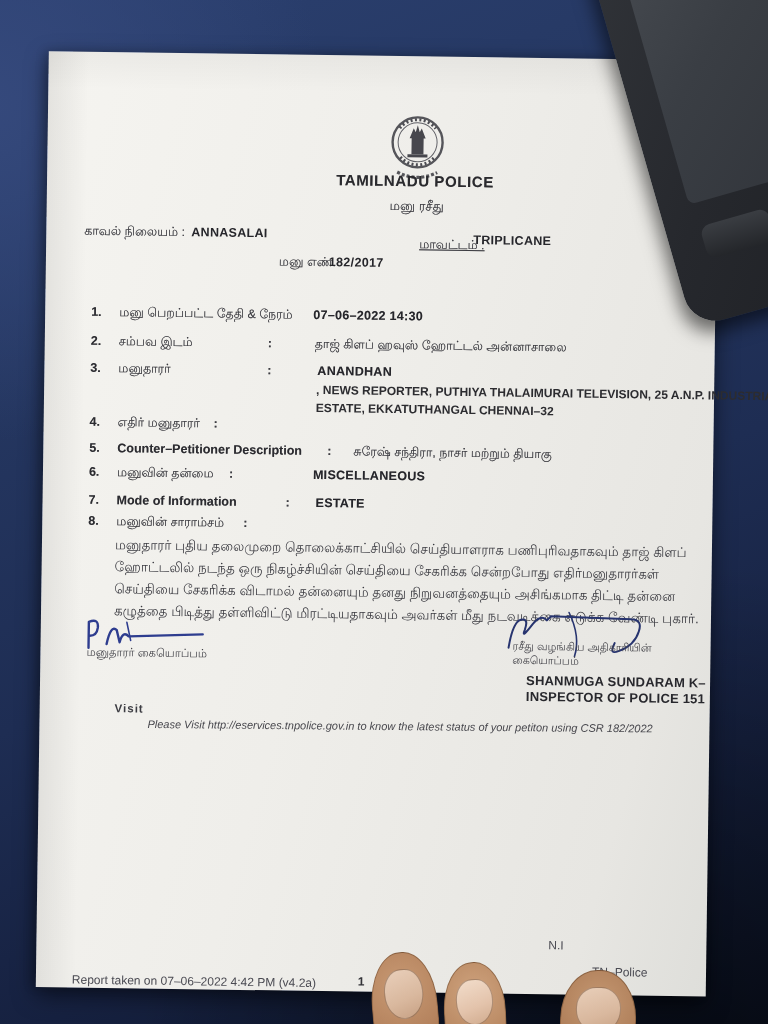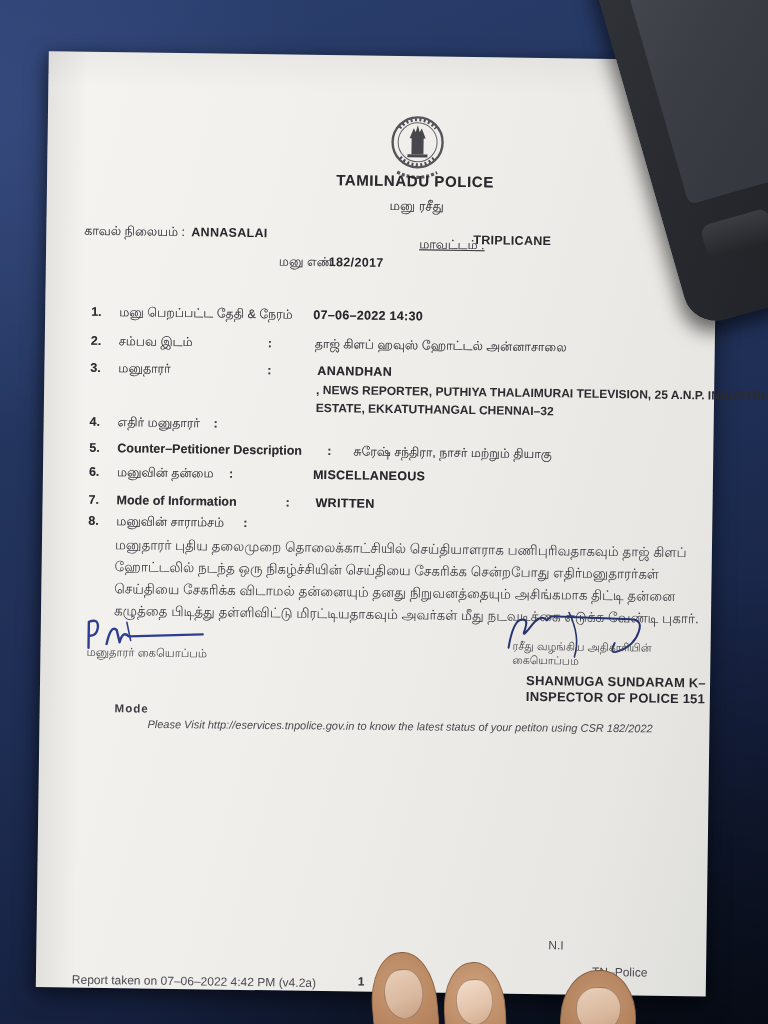--- a/index.html
+++ b/index.html
@@ -115,21 +115,21 @@
     <div class="fr doc-text" style="left:46px;top:413px;width:610px;">
       <span class="num">6.</span>
       <span class="lbl">மனுவின் தன்மை</span>
       <span class="col" style="left:140px;">:</span>
       <span class="b" style="left:224px;">MISCELLANEOUS</span>
     </div>
     <div class="fr doc-text" style="left:46px;top:441px;width:610px;">
       <span class="num">7.</span>
       <span class="lbl" style="font-weight:bold;color:#2b2b30;">Mode of Information</span>
       <span class="col" style="left:197px;">:</span>
-      <span class="b" style="left:227px;">WRITTEN</span>
+      <span class="b" style="left:227px;">ESTATE</span>
     </div>
     <div class="fr doc-text" style="left:46px;top:462px;width:610px;">
       <span class="num">8.</span>
       <span class="lbl">மனுவின் சாராம்சம்</span>
       <span class="col" style="left:155px;">:</span>
     </div>
 
     <div class="para-line" style="top:485px;">மனுதாரர் புதிய தலைமுறை தொலைக்காட்சியில் செய்தியாளராக பணிபுரிவதாகவும் தாஜ் கிளப்</div>
     <div class="para-line" style="top:507px;">ஹோட்டலில் நடந்த ஒரு நிகழ்ச்சியின் செய்தியை சேகரிக்க சென்றபோது எதிர்மனுதாரர்கள்</div>
     <div class="para-line" style="top:529px;">செய்தியை சேகரிக்க விடாமல் தன்னையும் தனது நிறுவனத்தையும் அசிங்கமாக திட்டி தன்னை</div>
@@ -143,21 +143,21 @@
 
     <svg style="left:450px;top:552px;" width="185" height="60" viewBox="0 0 185 60">
       <path class="ink" stroke="#27346f" stroke-width="2" d="M18 38 Q22 12 30 10 Q38 8 34 20 Q30 30 42 14 Q50 4 56 10 L60 6 L140 8 Q152 8 148 20 Q144 34 128 40 Q118 44 124 32"></path>
       <path class="ink" stroke="#27346f" stroke-width="1.6" d="M78 2 Q90 26 84 46"></path>
     </svg>
     <div class="sig-label" style="left:472px;top:582px;font-size:11px;">ரசீது வழங்கிய அதிகாரியின்</div>
     <div class="sig-label" style="left:472px;top:596px;font-size:11px;">கையொப்பம்</div>
     <div class="officer" style="left:486px;top:615px;">SHANMUGA SUNDARAM K–</div>
     <div class="officer" style="left:486px;top:631px;">INSPECTOR OF POLICE 151</div>
 
-    <div class="note-label" style="left:75px;top:650px;">Mode</div>
+    <div class="note-label" style="left:75px;top:650px;">Visit</div>
     <div class="note-text" style="left:108px;top:664px;">Please Visit http://eservices.tnpolice.gov.in to know the latest status of your petiton using CSR   182/2022</div>
 
     <div class="footer-text" style="left:36px;top:921px;">Report taken on  07–06–2022 4:42 PM   (v4.2a)</div>
     <div class="footer-text" style="left:322px;top:919px;font-weight:bold;color:#333338;">1</div>
     <div class="footer-text" style="left:512px;top:880px;">N.I</div>
     <div class="footer-text" style="left:556px;top:906px;">TN–Police</div>
   </div>
 
   <div class="phone">
     <div class="phone-screen"></div>

